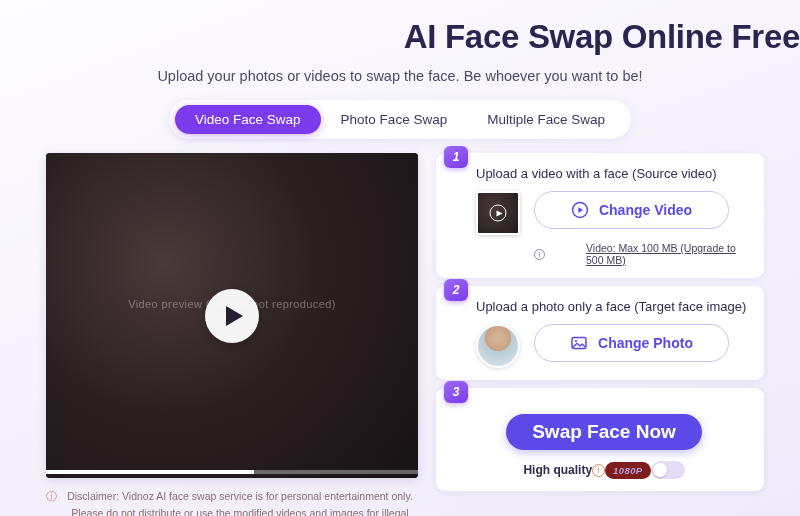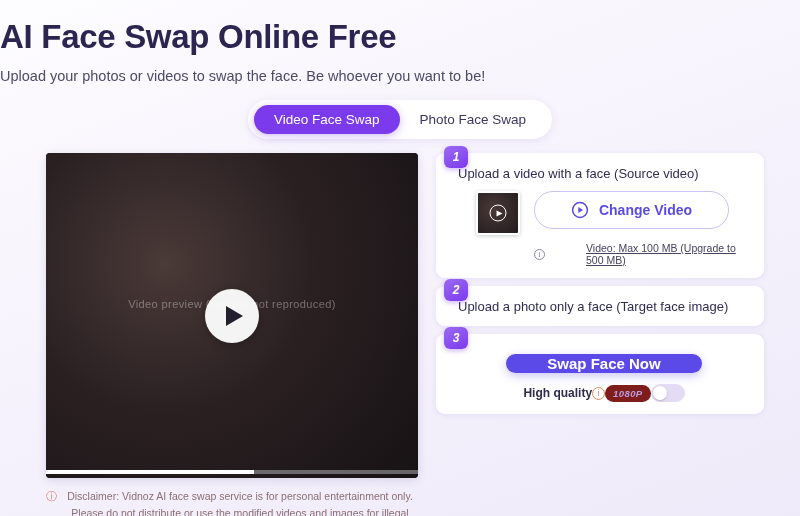--- a/index.html
+++ b/index.html
@@ -12,31 +12,31 @@
 
   body {
     font-family: "Liberation Sans", sans-serif;
     background: linear-gradient(160deg, #fdfcfe 0%, #f7f4fd 40%, #eeeaf9 100%);
     color: #2e2a4a;
     position: relative;
   }
 
   
   .page-title {
-    text-align: left;
+    text-align: right;
     font-size: 33px;
     font-weight: bold;
     letter-spacing: -0.3px;
     color: #2b2550;
     padding-top: 16px;
     line-height: 1.25;
   }
 
   .page-subtitle {
-    text-align: left;
+    text-align: center;
     font-size: 14.5px;
     color: #4d4a66;
     margin-top: 11px;
   }
 
   
   .tabs-wrap {
     display: flex;
     justify-content: center;
     margin-top: 16px;
@@ -175,21 +175,21 @@
     font-weight: bold;
     font-style: italic;
     display: flex;
     align-items: center;
     justify-content: center;
     box-shadow: 0 2px 5px rgba(124, 58, 237, 0.35);
   }
   .card-title {
     font-size: 13px;
     color: #312d52;
-    margin-left: 0;
+    margin-left: 18px;
     padding-top: 3px;
   }
 
   .card-body {
     display: flex;
     align-items: flex-start;
     gap: 14px;
     margin-top: 10px;
     padding-left: 18px;
   }
@@ -275,28 +275,28 @@
     text-decoration: underline;
     color: #46425f;
     cursor: pointer;
     margin-left: 36px;
   }
 
   
   .primary-btn {
     display: block;
     width: 196px;
-    margin: 10px auto 0;
+    margin: 16px auto 0;
     background: #5b4ae8;
     color: #fff;
-    font-size: 15px;
+    font-size: 19px;
     font-weight: bold;
     border: none;
     border-radius: 20px;
-    padding: 1px 0;
+    padding: 7px 0;
     cursor: pointer;
     box-shadow: 0 3px 10px rgba(91, 74, 232, 0.32);
   }
 
   .quality-row {
     display: flex;
     align-items: center;
     justify-content: center;
     margin-top: 11px;
   }
@@ -345,20 +345,21 @@
 </head>
 <body>
 
 <h1 class="page-title">AI Face Swap Online Free</h1>
 <p class="page-subtitle">Upload your photos or videos to swap the face. Be whoever you want to be!</p>
 
 <div class="tabs-wrap">
   <div class="tabs">
     <div class="tab active">Video Face Swap</div>
     <div class="tab">Photo Face Swap</div>
+    <div class="tab">Multiple Face Swap</div>
   </div>
 </div>
 
 <div class="main">
 
   <div class="left-col">
     <div class="player">
       <div class="player-placeholder"></div>
       <div class="placeholder-note">Video preview (content not reproduced)</div>
       <div class="play-btn">
@@ -398,20 +399,33 @@
       </div>
       <div class="meta-row">
         <span class="circle-i">i</span>
         <span class="meta-link">Video: Max 100 MB (Upgrade to 500 MB)</span>
       </div>
     </div>
 
     <div class="card">
       <div class="badge">2</div>
       <div class="card-title">Upload a photo only a face (Target face image)</div>
+      <div class="card-body">
+        <div class="thumb-circle"></div>
+        <button class="outline-btn">
+          <span>
+            <svg class="icon-svg" width="18" height="18" viewBox="0 0 18 18">
+              <rect x="2" y="3.5" width="14" height="11" rx="2" fill="none" stroke="#5b4ae8" stroke-width="1.5"></rect>
+              <circle cx="6" cy="7" r="1.1" fill="#5b4ae8"></circle>
+              <path d="M3.2 13 L7 9.2 L10 12 L12.2 10 L15 12.8" fill="none" stroke="#5b4ae8" stroke-width="1.5" stroke-linejoin="round" stroke-linecap="round"></path>
+            </svg>
+          </span>
+          <span>Change Photo</span>
+        </button>
+      </div>
     </div>
 
     <div class="card">
       <div class="badge">3</div>
       <button class="primary-btn">Swap Face Now</button>
       <div class="quality-row">
         <span class="quality-label">High quality</span>
         <span class="quality-info">i</span>
         <span class="quality-chip">1080P</span>
         <span class="toggle">

